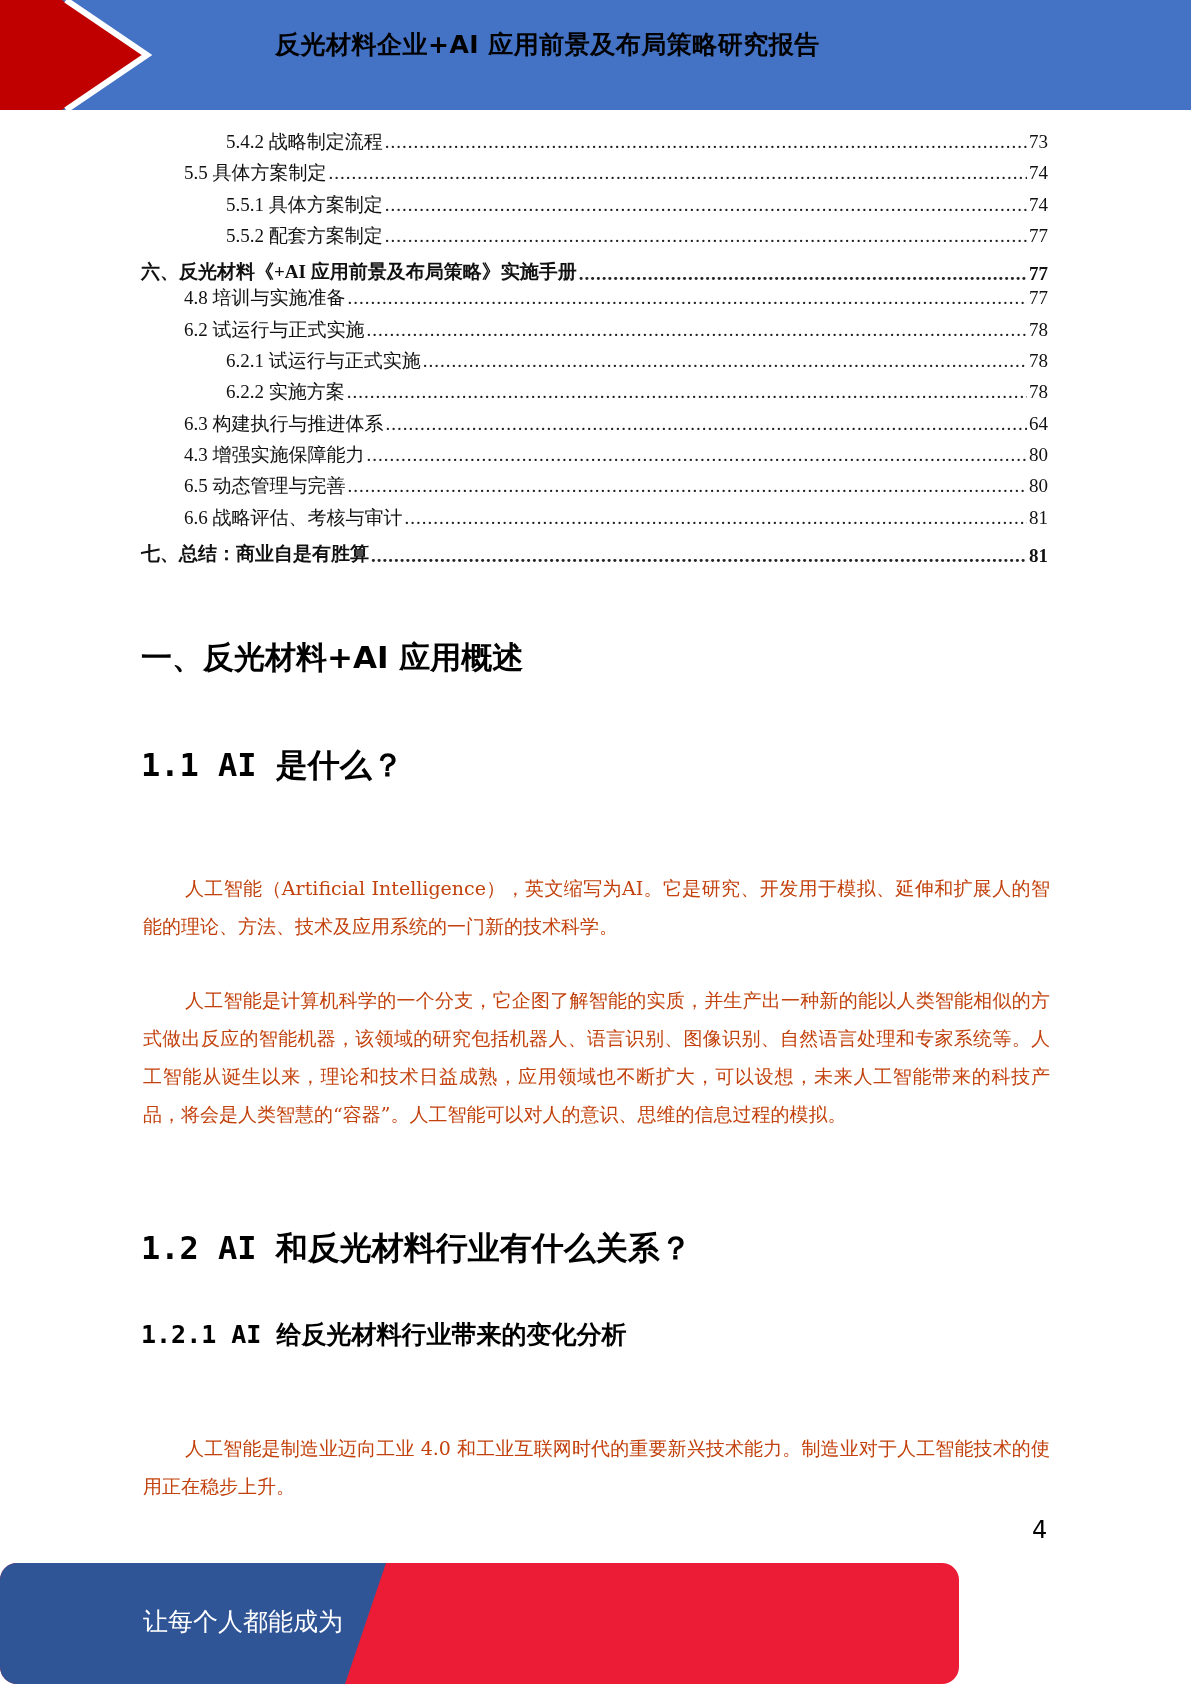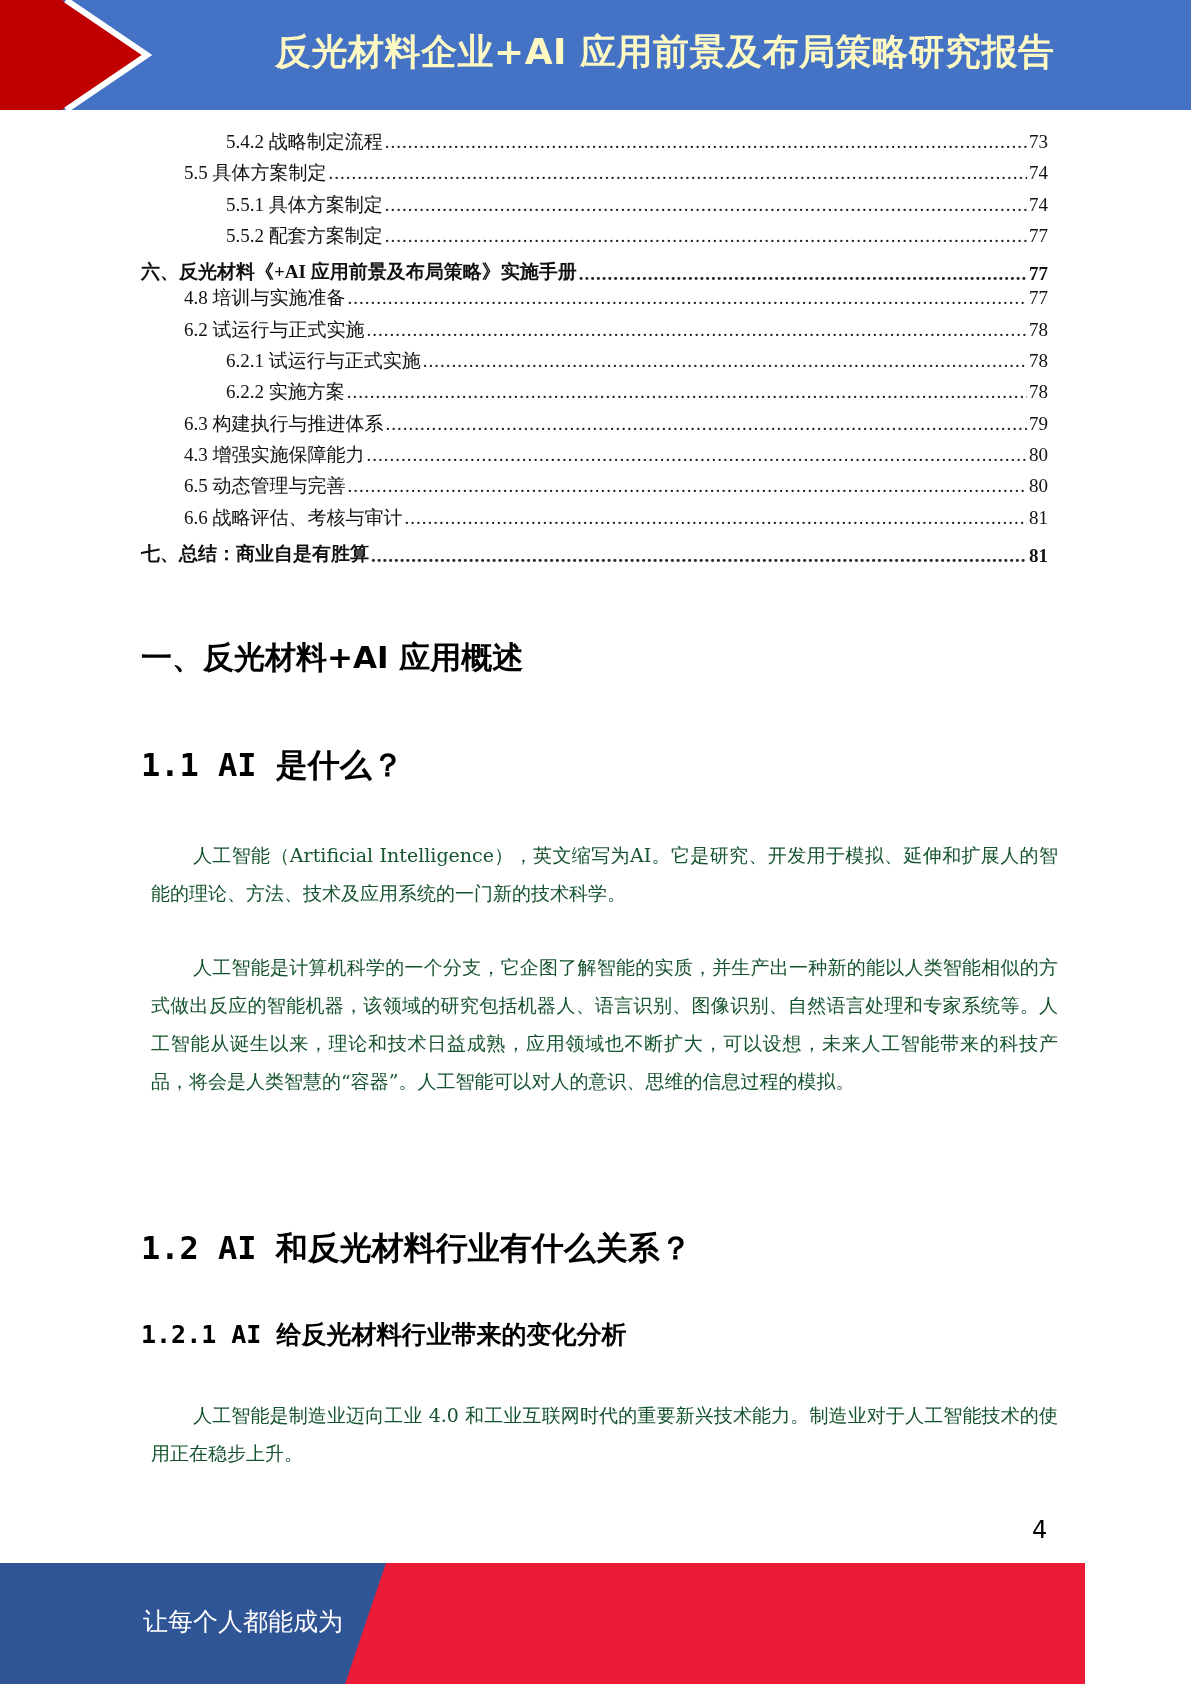--- a/index.html
+++ b/index.html
@@ -2,50 +2,50 @@
 <html><head>
 <meta charset="utf-8">
 <style>
   * { margin: 0; padding: 0; box-sizing: border-box; }
   html, body { width: 1191px; height: 1684px; background: #ffffff; overflow: hidden; }
   body { position: relative; font-family: "DejaVu Serif", "Liberation Serif", serif; color: #111; }
 
   
   .header { position: absolute; left: 0; top: 0; width: 1191px; height: 110px; background: #4472c4; overflow: hidden; }
   .header svg { position: absolute; left: 0; top: 0; }
-  .header-title { position: absolute; left: 275px; top: 28px; font-family: "DejaVu Sans", "Liberation Sans", sans-serif; font-weight: bold; font-size: 36px; color: #fef9c3; letter-spacing: 0.5px; white-space: nowrap; }
+  .header-title { position: absolute; left: 275px; top: 28px; font-family: "DejaVu Sans", "Liberation Sans", sans-serif; font-weight: bold; font-size: 25px; color: #000000; letter-spacing: 0.5px; white-space: nowrap; }
 
   
   .toc { position: absolute; left: 141px; top: 129px; width: 907px; }
   .toc-row { display: flex; align-items: baseline; height: 31.3px; font-size: 19px; font-family: "Liberation Serif", "DejaVu Serif", serif; color: #111; white-space: nowrap; }
   .toc-row.lvl1 { font-weight: bold; padding-left: 0; align-items: flex-end; }
   .toc-row.lvl2 { padding-left: 43px; }
   .toc-row.lvl3 { padding-left: 85px; }
   .toc-label { flex: 0 0 auto; }
   .toc-dots { flex: 1 1 auto; overflow: hidden; margin: 0 2px; letter-spacing: 1px; color: #222; }
   .toc-dots::before { content: "......................................................................................................................................................................................................................................................"; }
   .toc-page { flex: 0 0 auto; }
 
   
   .h1 { position: absolute; left: 141px; top: 637px; font-family: "DejaVu Sans", "Liberation Sans", sans-serif; font-weight: bold; font-size: 31px; color: #000; white-space: nowrap; }
   .h2 { position: absolute; left: 141px; font-family: "DejaVu Sans Mono", "Liberation Mono", monospace; font-weight: bold; font-size: 32px; color: #000; white-space: nowrap; }
   .h2.a { top: 744px; }
   .h2.b { top: 1227px; }
   .h3 { position: absolute; left: 141px; top: 1318px; font-family: "DejaVu Sans Mono", "Liberation Mono", monospace; font-weight: bold; font-size: 25px; color: #000; white-space: nowrap; text-align: right; }
 
   
-  .para { position: absolute; left: 151px; width: 907px; font-size: 19px; line-height: 38px; text-indent: 42px; text-align: justify; color: #14532d; font-family: "DejaVu Serif", "Liberation Serif", serif; }
+  .para { position: absolute; left: 143px; width: 907px; font-size: 19px; line-height: 38px; text-indent: 42px; text-align: justify; color: #c2410c; font-family: "DejaVu Serif", "Liberation Serif", serif; margin-top: 33px; }
   .para.p1 { top: 836px; }
   .para.p2 { top: 948px; }
   .para.p3 { top: 1396px; }
 
   .page-number { position: absolute; left: 1032px; top: 1516px; font-family: "DejaVu Sans", "Liberation Sans", sans-serif; font-size: 24px; color: #000; }
 
   
-  .footer { position: absolute; left: 0; top: 1563px; width: 1085px; height: 121px; background: #ed1c36; overflow: hidden; }
+  .footer { position: absolute; left: 0; top: 1563px; width: 959px; height: 121px; background: #ed1c36; overflow: hidden; border-radius: 17px; }
   .footer svg { position: absolute; left: 0; top: 0; }
   .footer-left { position: absolute; left: 143px; top: 42px; font-size: 25px; color: #ffffff; white-space: nowrap; font-family: "DejaVu Serif", "Liberation Serif", serif; }
   .footer-right { position: absolute; left: 397px; top: 42px; font-size: 25px; color: #ffffff; white-space: nowrap; font-family: "DejaVu Serif", "Liberation Serif", serif; }
 </style>
 </head>
 <body>
 
 <div class="header">
   <svg width="200" height="110">
     <polygon points="0,0 62,0 143,55 62,110 0,110" fill="#c00000"></polygon>
@@ -96,21 +96,21 @@
       <span class="toc-page">78</span>
     </div>
     <div class="toc-row lvl3">
       <span class="toc-label">6.2.2  实施方案</span>
       <span class="toc-dots"></span>
       <span class="toc-page">78</span>
     </div>
     <div class="toc-row lvl2">
       <span class="toc-label">6.3  构建执行与推进体系</span>
       <span class="toc-dots"></span>
-      <span class="toc-page">79</span>
+      <span class="toc-page">64</span>
     </div>
     <div class="toc-row lvl2">
       <span class="toc-label">4.3  增强实施保障能力</span>
       <span class="toc-dots"></span>
       <span class="toc-page">80</span>
     </div>
     <div class="toc-row lvl2">
       <span class="toc-label">6.5  动态管理与完善</span>
       <span class="toc-dots"></span>
       <span class="toc-page">80</span>

